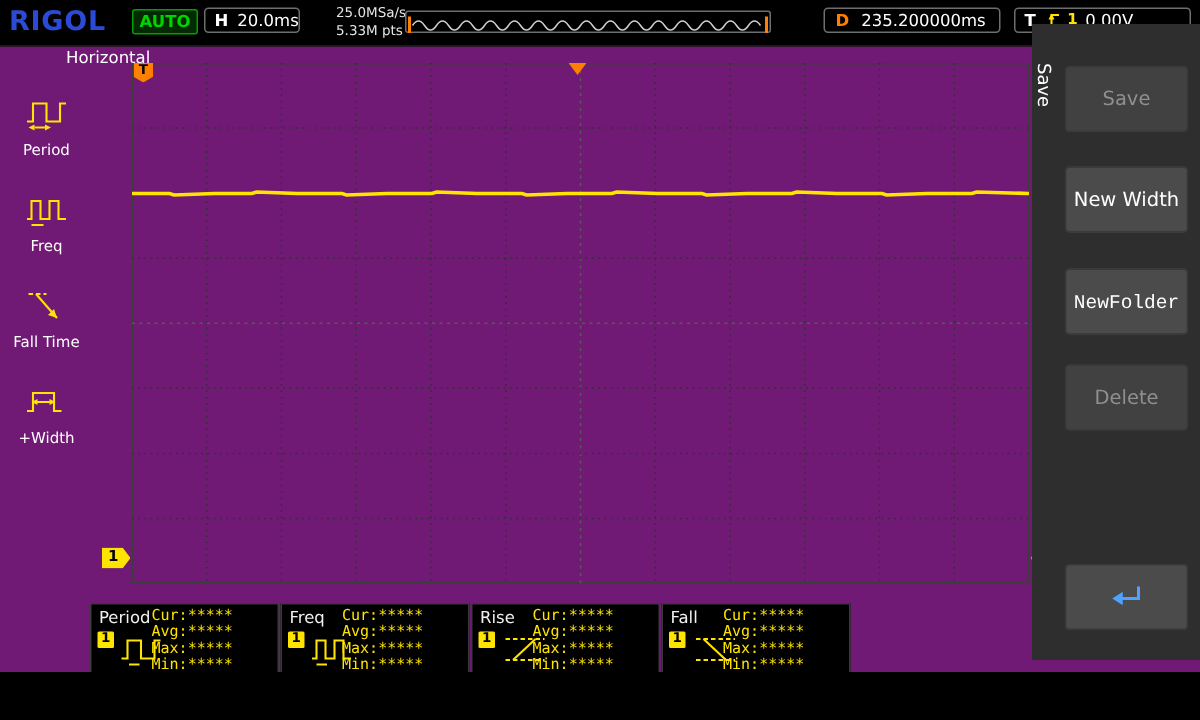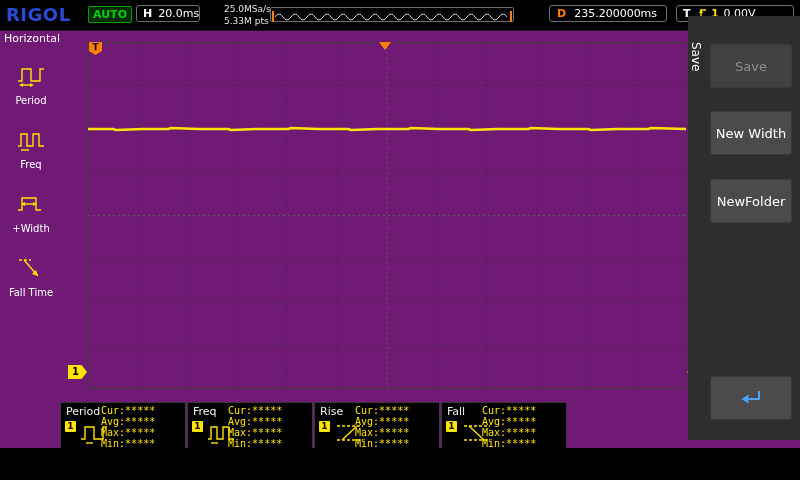--- a/index.html
+++ b/index.html
@@ -19,21 +19,21 @@
   .dbox{position:absolute;left:549px;top:5px;width:118px;height:17px;border:1px solid #6e6e6e;border-radius:3px;
         display:flex;align-items:center;gap:8px;padding:0 7px;font-size:11px;box-sizing:border-box;}
   .dbox .dlabel{color:#ff7f00;font-weight:bold;}
   .tbox{position:absolute;left:676px;top:5px;width:118px;height:17px;border:1px solid #6e6e6e;border-radius:3px;
         display:flex;align-items:center;gap:5px;padding:0 6px;font-size:11px;box-sizing:border-box;}
   .tbox .tlabel{font-weight:bold;}
   .trig-src{color:#ffe400;font-size:10px;font-weight:bold;}
 
   
   .sidebar{position:absolute;left:0;top:32px;width:62px;}
-  .sb-title{font-size:11px;color:#fff;padding-left:4px;height:20px;}
+  .sb-title{font-size:11px;color:#fff;padding-left:4px;height:20px;margin-left:40px;}
   .sb-item{height:64px;display:flex;flex-direction:column;align-items:center;justify-content:center;gap:2px;cursor:default;}
   .sb-label{font-size:10px;color:#fff;white-space:nowrap;}
   .yl-ic{stroke:#ffe400;fill:none;stroke-width:1.4;}
 
   
   .graticule{position:absolute;left:88px;top:42px;width:598px;height:347px;}
   .gl{stroke:#303030;stroke-dasharray:1 3.2;stroke-width:1;}
   .glc{stroke:#585858;stroke-dasharray:2 3;stroke-width:1;}
   .gborder{fill:none;stroke:#3c3c3c;stroke-width:1;}
   .trace{fill:none;stroke:#ffe400;stroke-width:2.4;}
@@ -61,21 +61,21 @@
              font-family:"DejaVu Sans Mono",monospace;}
   .mv{white-space:nowrap;}
 
   
   .right-menu{position:absolute;left:688px;top:16px;width:112px;height:424px;background:#2e2e2e;}
   .menu-title{position:absolute;left:1px;top:26px;writing-mode:vertical-rl;font-size:12px;color:#fff;}
   .menu-btn{position:absolute;left:22px;width:82px;height:44px;background:#4b4b4b;border-radius:3px;
             color:#fff;font-size:13px;display:flex;align-items:center;justify-content:center;cursor:pointer;
             box-shadow:0 0 0 1px #3a3a3a inset;}
   .menu-btn.disabled{color:#8f8f8f;background:#414141;}
-  .btn-save{top:28px;} .btn-newfile{top:95px;} .btn-newfolder{top:163px;} .btn-delete{top:227px;} .btn-back{top:360px;}
+  .btn-save{top:28px;} .btn-newfile{top:95px;} .btn-newfolder{top:163px;font-family:Liberation Mono, monospace;} .btn-delete{top:227px;} .btn-back{top:360px;}
 
   
   .bottom-bar{position:absolute;left:0;top:454px;width:800px;height:26px;background:#000;border-top:1px solid #1c1c1c;}
   .ch-box{position:absolute;top:3px;height:19px;width:111px;display:flex;align-items:center;gap:8px;
           padding:0 7px;box-sizing:border-box;border-radius:2px;cursor:pointer;}
   .ch-box .ch-id{font-size:13px;font-weight:bold;}
   .ch-box .ch-val{font-size:16px;}
   .ch1{left:2px;border:1px solid #3d3d00;color:#ffe400;background:#0a0a00;}
   .ch2{left:116px;border:1px solid #2c2c2c;color:#9a9a9a;}
   .statics{position:absolute;left:744px;top:3px;display:flex;gap:8px;align-items:center;}
@@ -140,38 +140,38 @@
           <line x1="6" y1="23" x2="14" y2="23"></line>
         </svg>
       </span>
       <span class="sb-label">Freq</span>
     </div>
 
 
     <div class="sb-item">
       <span>
         <svg width="32" height="26" viewBox="0 0 32 26" class="yl-ic">
+          <line x1="4" y1="5" x2="16" y2="5" stroke-dasharray="3 2"></line>
+          <path d="M9 5 L23 21"></path>
+          <path d="M23 21 l-2 -6 -4 4 Z" fill="#ffe400" stroke="none"></path>
+        </svg>
+      </span>
+      <span class="sb-label">Fall Time</span>
+    </div>
+
+    <div class="sb-item">
+      <span>
+        <svg width="32" height="26" viewBox="0 0 32 26" class="yl-ic">
           <path d="M3 19 h4 v-12 h14 v12 h5"></path>
           <line x1="9" y1="13" x2="19" y2="13"></line>
           <path d="M6 13 l4 -2 v4 Z" fill="#ffe400" stroke="none"></path>
           <path d="M22 13 l-4 -2 v4 Z" fill="#ffe400" stroke="none"></path>
         </svg>
       </span>
       <span class="sb-label">+Width</span>
-    </div>
-
-    <div class="sb-item">
-      <span>
-        <svg width="32" height="26" viewBox="0 0 32 26" class="yl-ic">
-          <line x1="4" y1="5" x2="16" y2="5" stroke-dasharray="3 2"></line>
-          <path d="M9 5 L23 21"></path>
-          <path d="M23 21 l-2 -6 -4 4 Z" fill="#ffe400" stroke="none"></path>
-        </svg>
-      </span>
-      <span class="sb-label">Fall Time</span>
     </div>
 
   </div>
 
   <div class="graticule">
     <svg width="598" height="347" viewBox="0 0 598 347">
       <rect x="0.5" y="0.5" width="597" height="346" class="gborder"></rect>
       <line x1="49.8" y1="0" x2="49.8" y2="347" class="gl"></line>
       <line x1="99.7" y1="0" x2="99.7" y2="347" class="gl"></line>
       <line x1="149.5" y1="0" x2="149.5" y2="347" class="gl"></line>
@@ -278,20 +278,21 @@
         <div class="mv"><span>Min:</span><span>*****</span></div>
       </div>
     </div>
   </div>
 
   <div class="right-menu">
     <div class="menu-title">Save</div>
     <div class="menu-btn btn-save disabled">Save</div>
     <div class="menu-btn btn-newfile">New Width</div>
     <div class="menu-btn btn-newfolder">NewFolder</div>
+    <div class="menu-btn btn-delete disabled">Delete</div>
     <div class="menu-btn btn-back">
       <svg width="26" height="20" viewBox="0 0 26 20">
         <path d="M21 3 v8 H9" fill="none" stroke="#4da3ff" stroke-width="2"></path>
         <path d="M10.5 6.5 L3.5 11 L10.5 15.5 Z" fill="#4da3ff"></path>
       </svg>
     </div>
   </div>
 
   <div class="bottom-bar">
     <div class="ch-box ch1">

